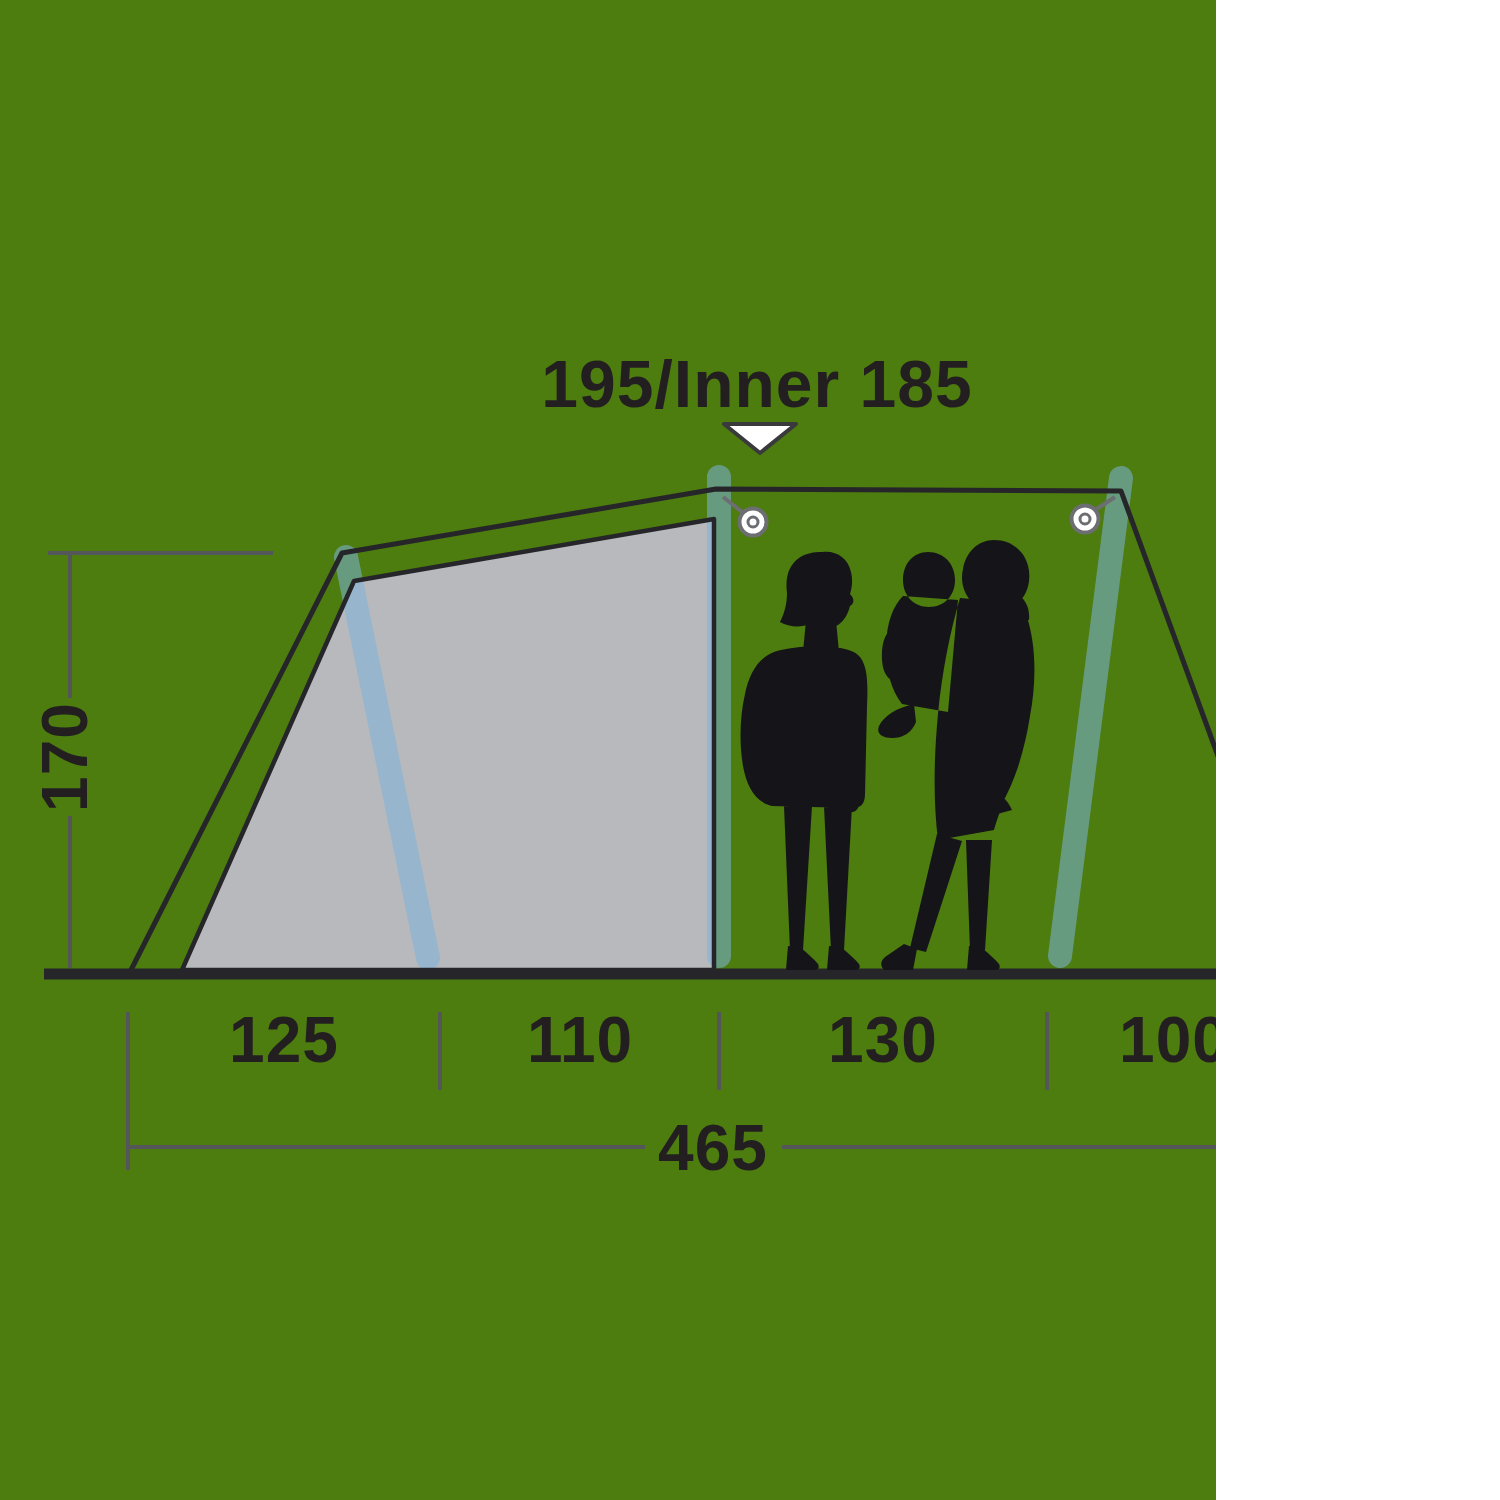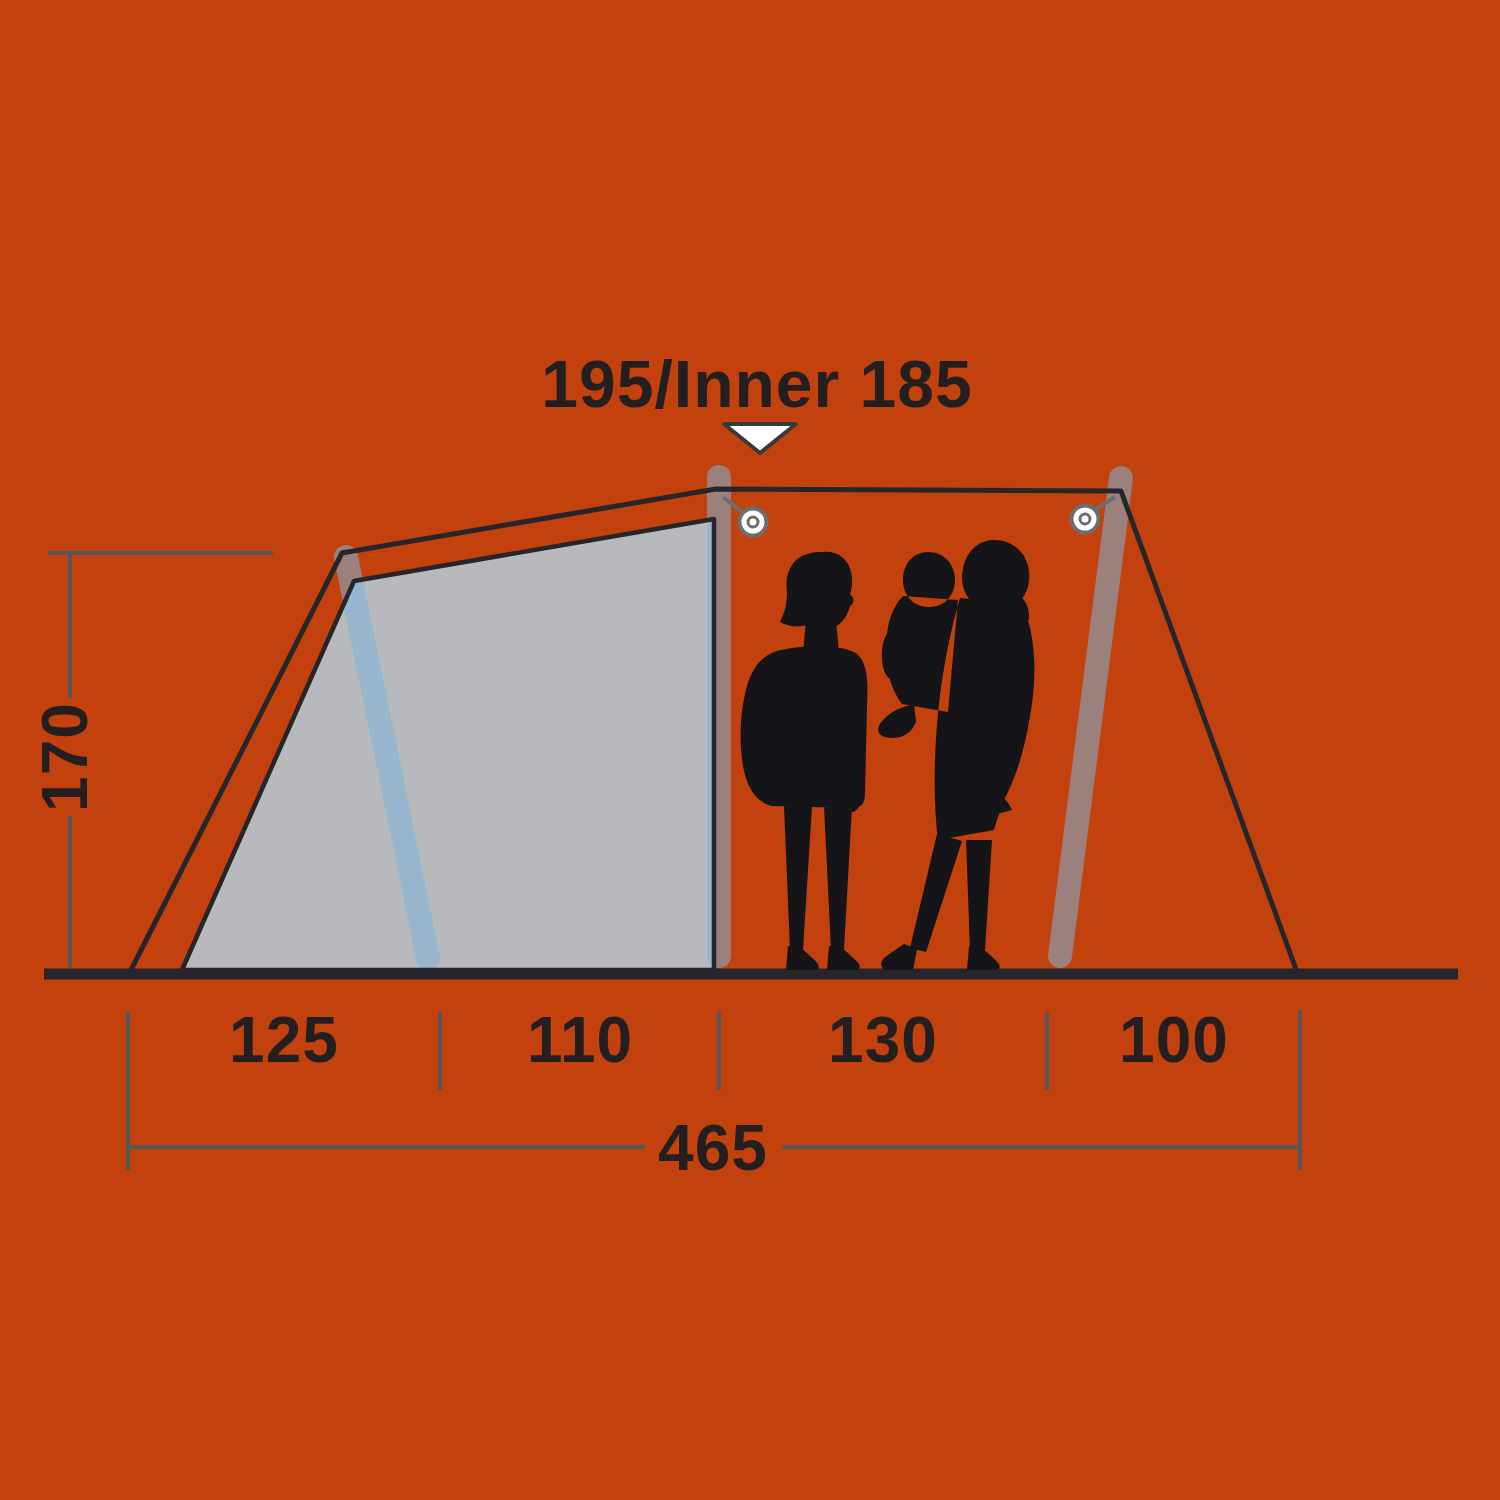--- a/index.html
+++ b/index.html
@@ -1,19 +1,19 @@
 <!DOCTYPE html>
 <html><head>
 <meta charset="utf-8">
 <style>
   html, body { margin: 0; padding: 0; background: #ffffff; }
   .stage {
-    width: 1500px; height: 1500px;
+    width: 1216px; height: 1500px;
     position: relative;
-    background: #c2410c;
+    background: #4d7c0f;
     overflow: hidden;
   }
   svg { display: block; }
   .dim-text {
     font-family: "Liberation Sans", "DejaVu Sans", sans-serif;
     font-weight: 700;
     font-size: 64px;
     letter-spacing: 1px;
   }
   .peak-text {

